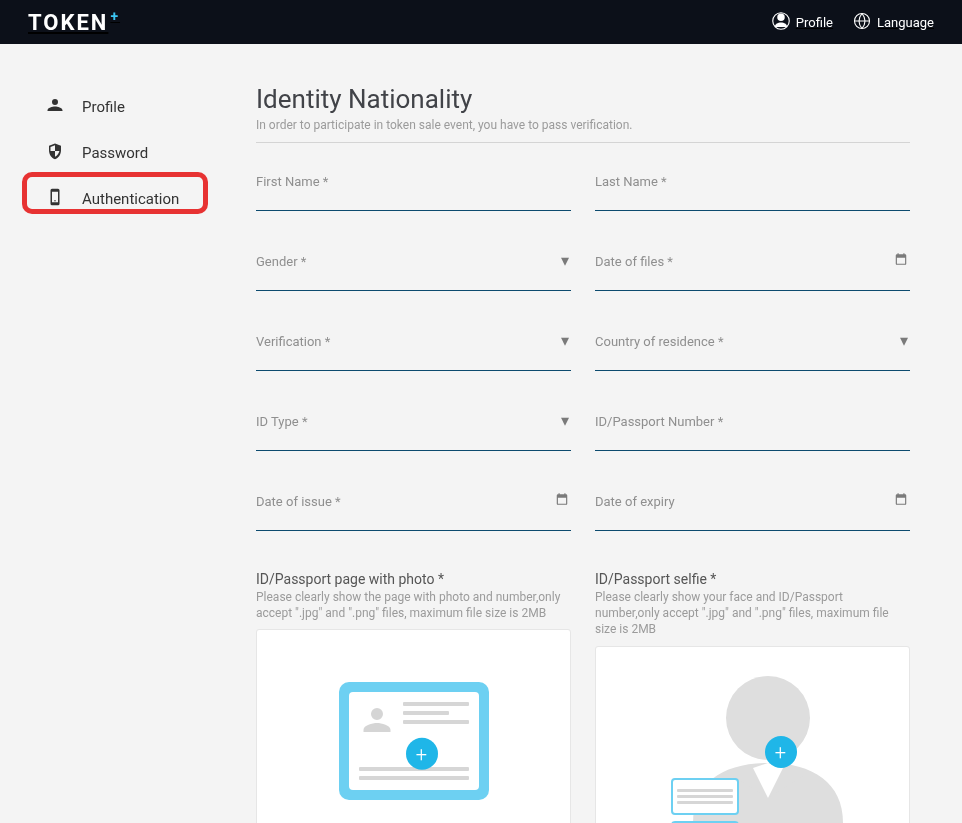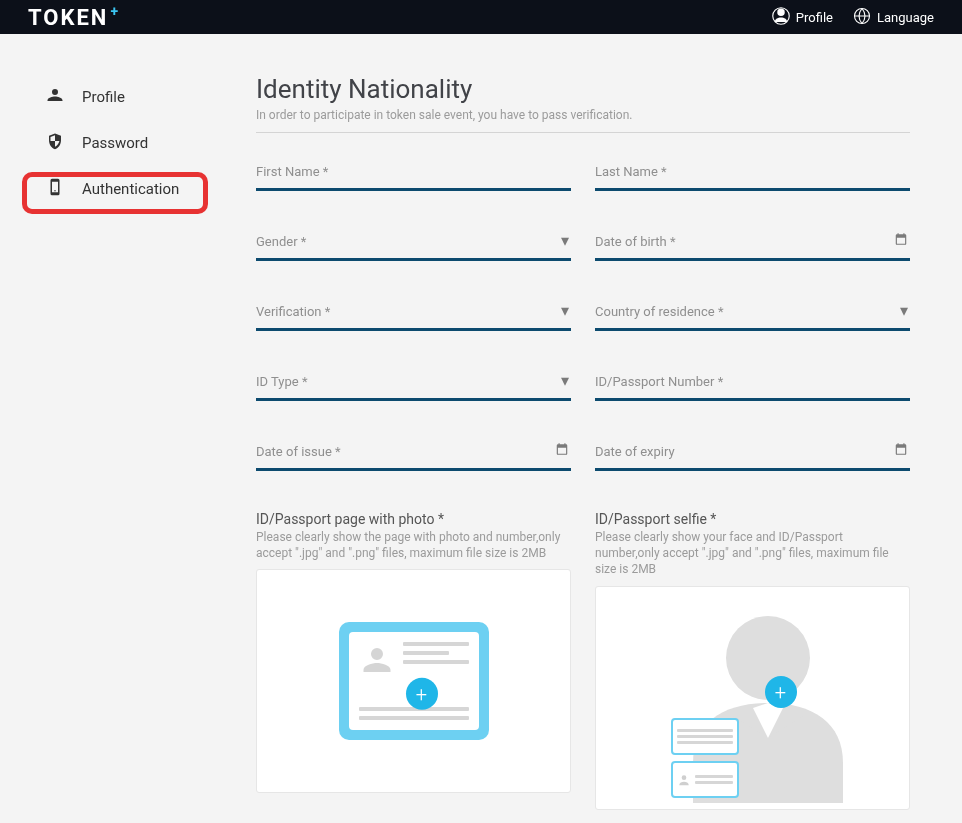--- a/index.html
+++ b/index.html
@@ -5,25 +5,26 @@
 * { margin: 0; padding: 0; box-sizing: border-box; }
 body {
   font-family: -apple-system, BlinkMacSystemFont, "Segoe UI", Roboto, Arial, sans-serif;
   background: #f4f4f4;
   width: 962px;
   height: 823px;
   overflow: hidden;
 }
 .header {
   background: #0c1019;
-  height: 34px;
+  height: 44px;
   display: flex;
   align-items: center;
   justify-content: space-between;
   padding: 0 28px;
+  text-decoration: underline;
 }
 .logo {
   color: #fff;
   font-size: 22px;
   font-weight: 700;
   letter-spacing: 2px;
   display: flex;
   align-items: center;
 }
 .logo-plus {
@@ -101,22 +102,22 @@
   margin-bottom: 28px;
 }
 .form-row {
   display: flex;
   gap: 24px;
   margin-bottom: 40px;
 }
 .form-field {
   flex: 1;
   position: relative;
-  border-bottom: 3px solid #0c4a6e;
-  padding-bottom: 8px;
+  border-bottom: 1px solid #0c4a6e;
+  padding-bottom: 20px;
 }
 .form-field-label {
   color: #8f8f8f;
   font-size: 13px;
 }
 .field-icon {
   position: absolute;
   right: 2px;
   top: 0;
   color: #7a7a7a;
@@ -319,21 +320,21 @@
         <span class="form-field-label">Last Name *</span>
       </div>
     </div>
 
     <div class="form-row">
       <div class="form-field">
         <span class="form-field-label">Gender *</span>
         <span class="field-icon">▾</span>
       </div>
       <div class="form-field">
-        <span class="form-field-label">Date of birth *</span>
+        <span class="form-field-label">Date of files *</span>
         <span class="field-icon">
           <svg width="14" height="14" viewBox="0 0 24 24" fill="#7a7a7a">
               <path d="M19 4h-1V2h-2v2H8V2H6v2H5a2 2 0 00-2 2v14a2 2 0 002 2h14a2 2 0 002-2V6a2 2 0 00-2-2zm0 16H5V10h14v10z"></path>
             </svg>
         </span>
       </div>
     </div>
 
     <div class="form-row">
       <div class="form-field">

